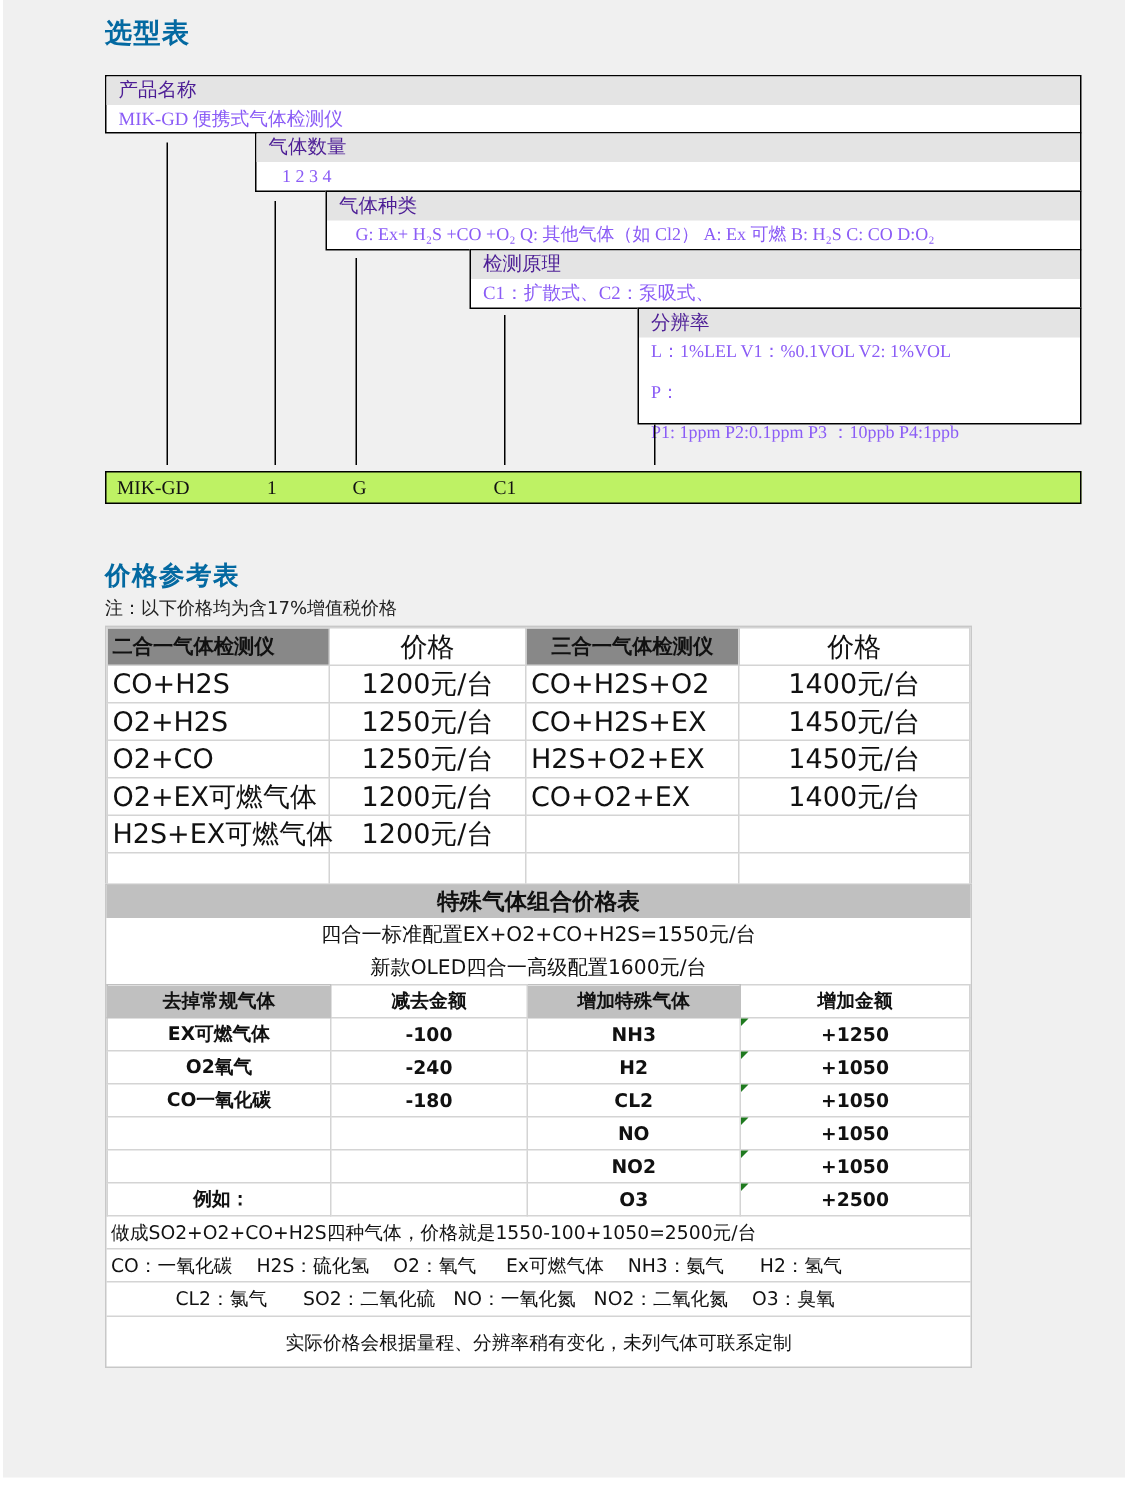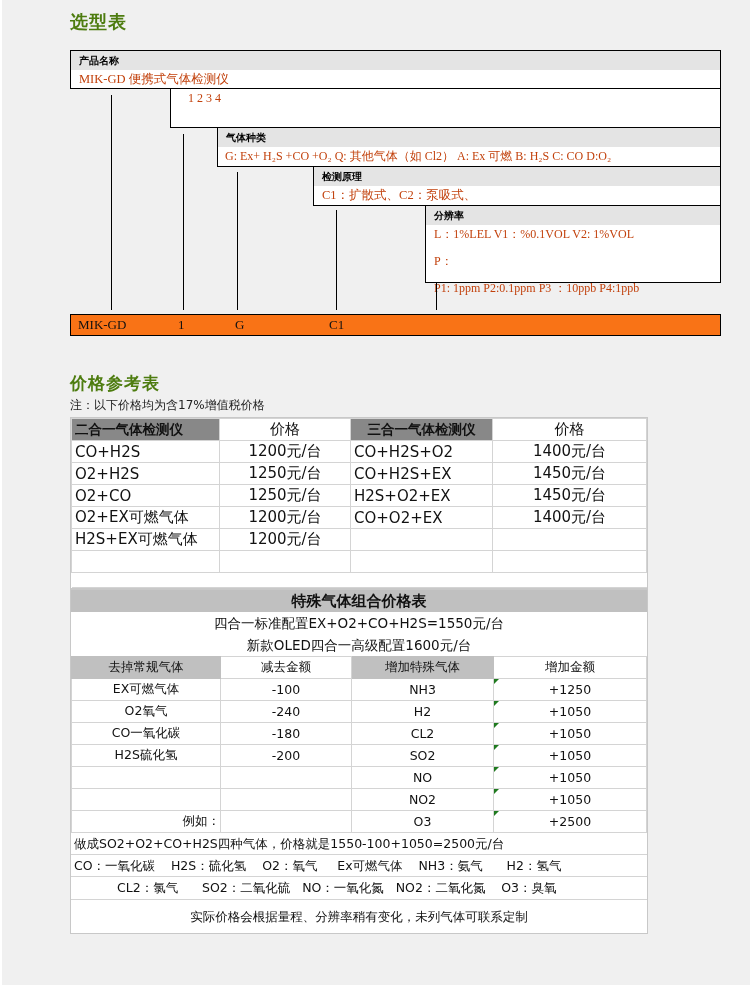--- a/index.html
+++ b/index.html
@@ -1,70 +1,71 @@
 <!DOCTYPE html>
 <html><head>
 <meta charset="utf-8">
 <style>
   * { box-sizing: border-box; margin: 0; padding: 0; }
   html, body { width: 752px; height: 1008px; background: #ffffff; overflow: hidden; }
   body { font-family: "DejaVu Sans", "Liberation Sans", sans-serif; color: #111; position: relative; }
   .page { position: absolute; left: 2px; top: 0; width: 748px; height: 985px; background: #f0f0f0; }
-  .h1 { position: absolute; font-size: 18px; font-weight: bold; color: #4d7c0f; letter-spacing: 1px; }
+  .h1 { position: absolute; font-size: 18px; font-weight: bold; color: #0369a1; letter-spacing: 1px; }
   .serif { font-family: "Liberation Serif", "DejaVu Serif", serif; }
 
   
   .sbox { position: absolute; border: 1px solid #000; background: #fff; }
-  .sbox .hd { background: #e4e4e4; font-weight: bold; font-size: 10px; height: 19px; line-height: 19px; padding-left: 8px; color: #000000; }
-  .sbox .ln { font-size: 12.5px; height: 27px; line-height: 19px; padding-left: 8px; white-space: nowrap; color: #c2410c; }
+  .sbox .hd { background: #e4e4e4; font-weight: normal; font-size: 13px; height: 19px; line-height: 19px; padding-left: 8px; color: #4c1d95; }
+  .sbox .ln { font-size: 12.5px; height: 27px; line-height: 19px; padding-left: 8px; white-space: nowrap; color: #8b5cf6; }
   .vline { position: absolute; width: 1px; background: #000; }
-  .resbar { position: absolute; left: 70px; top: 314px; width: 651px; height: 22px; border: 1px solid #000; background: #f97316; font-size: 13px; }
+  .resbar { position: absolute; left: 70px; top: 314px; width: 651px; height: 22px; border: 1px solid #000; background: #bef264; font-size: 13px; }
   .resbar span { position: absolute; top: 2px; white-space: nowrap; }
 
   .note { position: absolute; font-size: 12px; color: #222; }
 
   
   .ptable { position: absolute; left: 70px; top: 417px; width: 578px; border: 1px solid #c8c8c8; background: #fff; }
   .ptable table { border-collapse: collapse; width: 100%; table-layout: fixed; }
-  .ptable td { border: 1px solid #d4d4d4; height: 22px; font-size: 15px; padding: 0 3px; white-space: nowrap; }
+  .ptable td { border: 1px solid #d4d4d4; height: 22px; font-size: 18px; padding: 0 3px; white-space: nowrap; }
   .ptable td.c { text-align: center; }
   .ptable td.dark { background: #888888; font-weight: bold; font-size: 13.5px; color: #111; }
   .ptable .blankrow td { border-left: none; border-right: none; }
 
   
   .stable { position: absolute; left: 70px; top: 589px; width: 578px; border: 1px solid #c8c8c8; background: #fff; }
   .stable .title { background: #c0c0c0; height: 22px; line-height: 22px; text-align: center; font-weight: bold; font-size: 15px; }
   .stable .sub { text-align: center; font-size: 13.5px; height: 22px; line-height: 22px; background: #fff; }
-  .stable table { border-collapse: collapse; width: 100%; table-layout: fixed; }
+  .stable table { border-collapse: collapse; width: 100%; table-layout: fixed; font-weight: bold; }
   .stable td { border: 1px solid #d4d4d4; height: 22px; font-size: 12.5px; text-align: center; white-space: nowrap; position: relative; }
   .stable td.grey { background: #c0c0c0; border-color: #c0c0c0; }
-  .stable td.left { text-align: right; padding-left: 3px; }
+  .stable td.left { text-align: center; padding-left: 3px; }
   .stable td .flag { position: absolute; left: 0; top: 0; width: 0; height: 0; border-top: 5px solid #1f7a1f; border-right: 5px solid transparent; }
   .stable .wide { border: 1px solid #d4d4d4; height: 22px; line-height: 22px; font-size: 12.5px; padding-left: 3px; white-space: nowrap; border-left: none; border-right: none; }
   .stable .foot { height: 34px; line-height: 34px; text-align: center; font-size: 12.5px; border-top: 1px solid #d4d4d4; }
 </style>
 </head>
 <body>
 
 <div class="page"></div>
 
 <div class="h1" style="left:70px; top:10px;">选型表</div>
 
 <div class="sbox serif" style="left:70px; top:50px; width:651px; height:39px;">
   <div class="hd" style="font-family:'DejaVu Sans',sans-serif;">产品名称</div>
   <div class="ln">MIK-GD 便携式气体检测仪</div>
 </div>
 
 <div class="sbox serif" style="left:170px; top:88px; width:551px; height:40px;">
+  <div class="hd" style="font-family:'DejaVu Sans',sans-serif;">气体数量</div>
   <div class="ln" style="font-size:12px;padding-left:17px;">1 2 3 4</div>
 </div>
 
 <div class="sbox serif" style="left:217px; top:127px; width:504px; height:40px;">
   <div class="hd" style="font-family:'DejaVu Sans',sans-serif;">气体种类</div>
-  <div class="ln" style="font-size:12px; padding-left:7px;">G: Ex+ H₂S +CO +O₂   Q: 其他气体（如 Cl2） A: Ex 可燃   B: H₂S   C: CO   D:O₂</div>
+  <div class="ln" style="font-size:12px; padding-left:19px;">G: Ex+ H₂S +CO +O₂   Q: 其他气体（如 Cl2） A: Ex 可燃   B: H₂S   C: CO   D:O₂</div>
 </div>
 
 <div class="sbox serif" style="left:313px; top:166px; width:408px; height:40px;">
   <div class="hd" style="font-family:'DejaVu Sans',sans-serif;">检测原理</div>
   <div class="ln">C1：扩散式、C2：泵吸式、</div>
 </div>
 
 <div class="sbox serif" style="left:425px; top:205px; width:296px; height:78px;">
   <div class="hd" style="font-family:'DejaVu Sans',sans-serif;">分辨率</div>
   <div class="ln" style="font-size:12px;">L：1%LEL   V1：%0.1VOL   V2: 1%VOL</div>
@@ -176,26 +177,20 @@
       <td>H2</td>
       <td><span class="flag"></span><span>+1050</span></td>
     </tr>
     <tr>
       <td>CO一氧化碳</td>
       <td>-180</td>
       <td>CL2</td>
       <td><span class="flag"></span><span>+1050</span></td>
     </tr>
     <tr>
-      <td>H2S硫化氢</td>
-      <td>-200</td>
-      <td>SO2</td>
-      <td><span class="flag"></span><span>+1050</span></td>
-    </tr>
-    <tr>
       <td></td>
       <td></td>
       <td>NO</td>
       <td><span class="flag"></span><span>+1050</span></td>
     </tr>
     <tr>
       <td></td>
       <td></td>
       <td>NO2</td>
       <td><span class="flag"></span><span>+1050</span></td>

